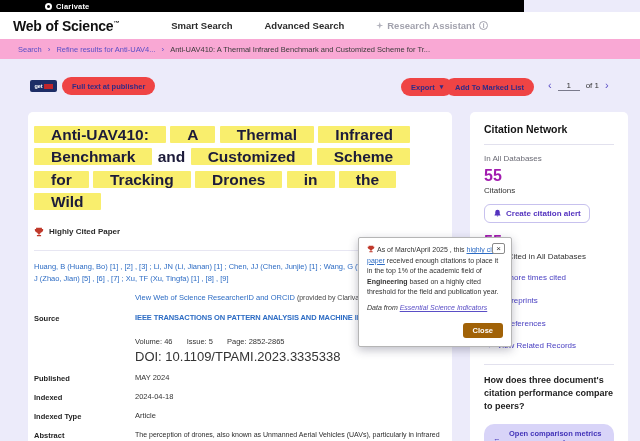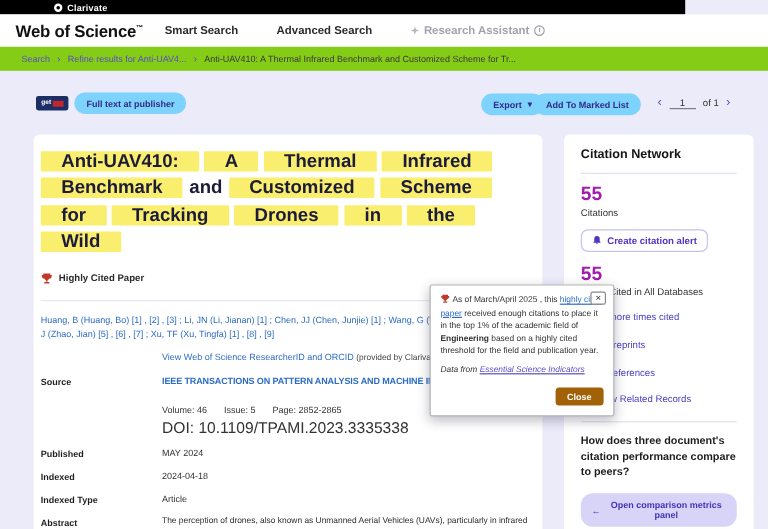--- a/index.html
+++ b/index.html
@@ -1,46 +1,46 @@
 <!DOCTYPE html>
 <html><head>
 <meta charset="utf-8">
 <style>
   * { margin:0; padding:0; box-sizing:border-box; }
   html,body { width:640px; height:441px; }
   body { font-family:"Liberation Sans", sans-serif; background:#ecebfa; }
   .screen { position:relative; width:640px; height:441px; overflow:hidden; background:#ecebfa; }
 
   
-  .topbar { position:absolute; left:0; top:0; width:571px; height:12px; background:#000; display:flex; align-items:center; padding-left:45px; gap:4px; }
+  .topbar { position:absolute; left:0; top:0; width:524px; height:12px; background:#000; display:flex; align-items:center; padding-left:45px; gap:4px; }
   .cmark { width:7px; height:7px; border-radius:50%; background:#fff; position:relative; }
   .cmark::after { content:""; position:absolute; left:2px; top:2px; width:3px; height:3px; border-radius:50%; background:#000; }
   .topbar .brand { color:#fff; font-size:7.5px; font-weight:bold; letter-spacing:.2px; }
 
   
   .appbar { position:absolute; left:0; top:12px; width:640px; height:27px; background:#fff; display:flex; align-items:center; padding-left:13px; }
   .wos { font-size:14px; font-weight:bold; color:#111; letter-spacing:-0.2px; }
   .wos sup { font-size:6px; }
-  .nav { display:flex; align-items:center; margin-left:18px; gap:32px; }
+  .nav { display:flex; align-items:center; margin-left:52px; gap:32px; }
   .navlink { font-size:9.5px; font-weight:bold; color:#2b2b2b; cursor:pointer; }
   .assistant { display:flex; align-items:center; gap:4px; color:#a2a2ad; font-size:9.5px; font-weight:bold; }
   .sparkle { width:7px; height:7px; background:#b3b3bd; clip-path:polygon(50% 0,62% 38%,100% 50%,62% 62%,50% 100%,38% 62%,0 50%,38% 38%); }
   .infoc { width:9px; height:9px; border:1px solid #a2a2ad; border-radius:50%; font-size:6.5px; line-height:7px; text-align:center; color:#a2a2ad; }
 
   
-  .crumbbar { position:absolute; left:0; top:39px; width:640px; height:20px; background:#84cc16; display:flex; align-items:center; padding-left:18px; gap:6px; font-size:7.5px; }
+  .crumbbar { position:absolute; left:0; top:39px; width:640px; height:20px; background:#f9a8d4; display:flex; align-items:center; padding-left:18px; gap:6px; font-size:7.5px; }
   .crumblink { color:#5a4ec6; cursor:pointer; }
   .crumbsep { color:#5a4ec6; font-size:8px; }
   .crumbcur { color:#3a3a3a; }
 
   
   .getit { position:absolute; left:30px; top:80px; width:27px; height:12px; background:#1d2d66; border-radius:2px; display:flex; align-items:center; justify-content:center; gap:1px; }
   .getit b { color:#fff; font-size:5.5px; }
   .getit i { width:9px; height:5px; background:#c0262c; display:inline-block; }
-  .pill { position:absolute; height:18px; background:#7dd3fc; border-radius:10px; display:inline-flex; align-items:center; padding:0 10px; font-size:7.5px; font-weight:bold; color:#312b86; cursor:pointer; white-space:nowrap; }
+  .pill { position:absolute; height:18px; background:#ef4444; border-radius:10px; display:inline-flex; align-items:center; padding:0 10px; font-size:7.5px; font-weight:bold; color:#312b86; cursor:pointer; white-space:nowrap; }
   .pill .chev { margin-left:5px; font-size:7px; color:#312b86; }
   .pager { position:absolute; left:548px; top:80px; display:flex; align-items:center; gap:6px; }
   .pgchev { color:#5a4ec6; font-size:11px; cursor:pointer; line-height:1; }
   .pginput { width:22px; border:none; border-bottom:1px solid #7a7a8c; background:transparent; text-align:center; font-size:8px; color:#333; font-family:inherit; }
   .pgof { font-size:8px; color:#333; }
 
   
   .main-card { position:absolute; left:28px; top:112px; width:424px; height:360px; background:#fff; border-radius:5px 5px 0 0; padding:12px 6px 0 6px; }
   .side-card { position:absolute; left:470px; top:112px; width:158px; height:360px; background:#fff; border-radius:5px 5px 0 0; padding:0 14px; }
 
@@ -194,20 +194,21 @@
 
     <div class="frow">
       <span class="flabel">Abstract</span>
       <span class="fval abstract">The perception of drones, also known as Unmanned Aerial Vehicles (UAVs), particularly in infrared videos, is crucial for effective anti-UAV tasks. However, existing datasets for UAV tracking have limitations in terms of target size and attribute distribution characteristics, which do not fully represent complex realistic scenes. To address this issue, we introduce a generalized infrared UAV tracking benchmark called Anti-UAV410. The benchmark comprises a total of 410 videos with over 438 K manually annotated bounding boxes. To tackle the challenges of UAV tracking in complex environments, we propose a novel method called Siamese drone tracker (SiamDT). SiamDT incorporates a dual-semantic feature extraction mechanism that explicitly models targets in dynamic background clutter, enabling effective tracking of small UAVs. The SiamDT method consists of three key steps: Dual-Semantic RPN Proposals (DS-RPN), Versatile R-CNN (VR-CNN), and Background Distractors Suppression. These steps are responsible for</span>
     </div>
   </div>
 
   <div class="side-card">
     <div class="sc-title">Citation Network</div>
     <hr class="sc-divider">
+    <div class="sc-gray">In All Databases</div>
     <div class="sc-num">55</div>
     <div class="sc-sub">Citations</div>
     <button class="alert-btn">
       <svg width="9" height="9" viewBox="0 0 24 24">
           <path d="M12 2a6 6 0 0 0-6 6v5l-2 3v1h16v-1l-2-3V8a6 6 0 0 0-6-6zm-2 16a2 2 0 0 0 4 0h-4z" fill="#5433bf"></path>
         </svg>
       <span>Create citation alert</span>
     </button>
     <div class="sc-num" style="margin-top:10px;">55</div>
     <div class="sc-sub">Times Cited in All Databases</div>

